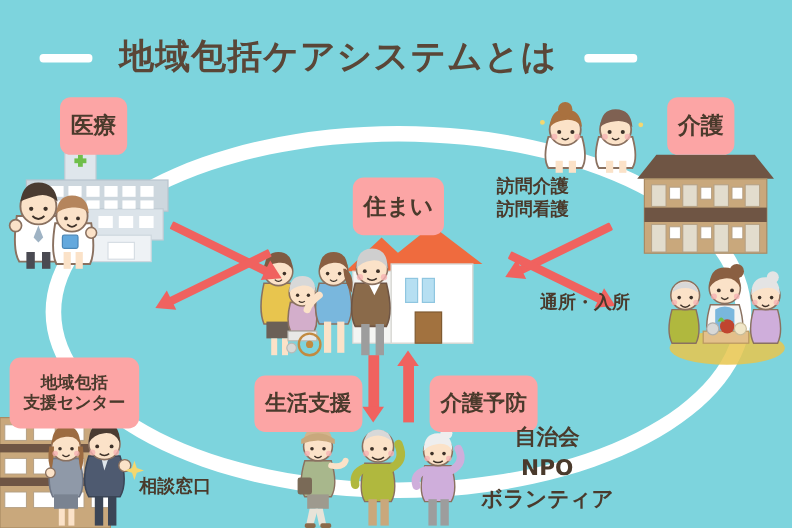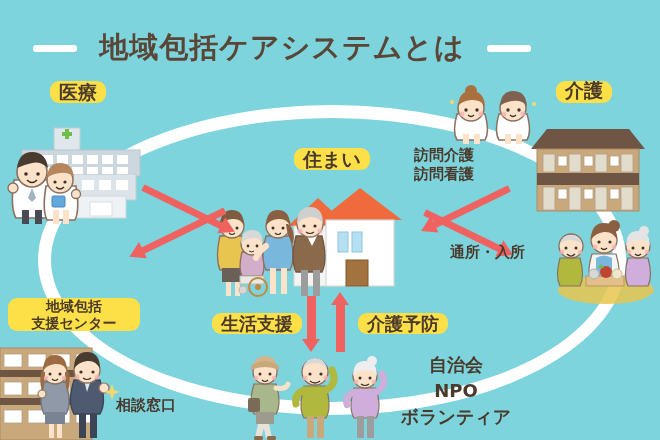--- a/index.html
+++ b/index.html
@@ -16,28 +16,28 @@
     display:flex;align-items:center;justify-content:center;gap:22px;}
   .dash{width:44px;height:7px;background:#ffffff;border-radius:3px;}
   .title-text{font-size:29px;font-weight:bold;color:#5a4637;letter-spacing:1px;
     white-space:nowrap;font-family:"DejaVu Sans",sans-serif;}
 
   
   .ring{position:absolute;left:38px;top:105px;width:588px;height:310px;
     border:13px solid #ffffff;border-radius:50%;box-sizing:border-box;}
 
   
-  .tag{position:absolute;background:#fde047;border-radius:9px;
+  .tag{position:absolute;background:#fca5a5;border-radius:9px;
     color:#4a3a2c;font-weight:bold;text-align:center;
     font-family:"DejaVu Sans",sans-serif;line-height:1.18;
-    padding:0 9px;box-sizing:border-box;white-space:nowrap;}
+    padding:13px 9px;box-sizing:border-box;white-space:nowrap;}
   .tag.t-iryo{left:50px;top:81px;font-size:19px;}
-  .tag.t-kaigo{left:556px;top:81px;font-size:19px;font-family:Liberation Mono, monospace;}
+  .tag.t-kaigo{left:556px;top:81px;font-size:19px;}
   .tag.t-sumai{left:294px;top:148px;font-size:19px;text-align:center;}
-  .tag.t-center{left:8px;top:298px;font-size:14px;white-space:normal;width:132px;}
+  .tag.t-center{left:8px;top:298px;font-size:14px;white-space:normal;width:108px;}
   .tag.t-seikatsu{left:212px;top:313px;font-size:18px;}
   .tag.t-yobo{left:358px;top:313px;font-size:18px;}
 
   
   .txt{position:absolute;color:#4a3a2c;font-weight:bold;text-align:center;
     font-family:"DejaVu Sans",sans-serif;line-height:1.28;white-space:nowrap;}
   .txt.nichijo{left:166px;top:146px;font-size:15px;white-space:normal;width:100px;}
   .txt.tsuin{left:98px;top:243px;font-size:15px;}
   .txt.houmon{left:392px;top:146px;font-size:15px;white-space:normal;width:104px;}
   .txt.tsusho{left:450px;top:243px;font-size:15px;}

